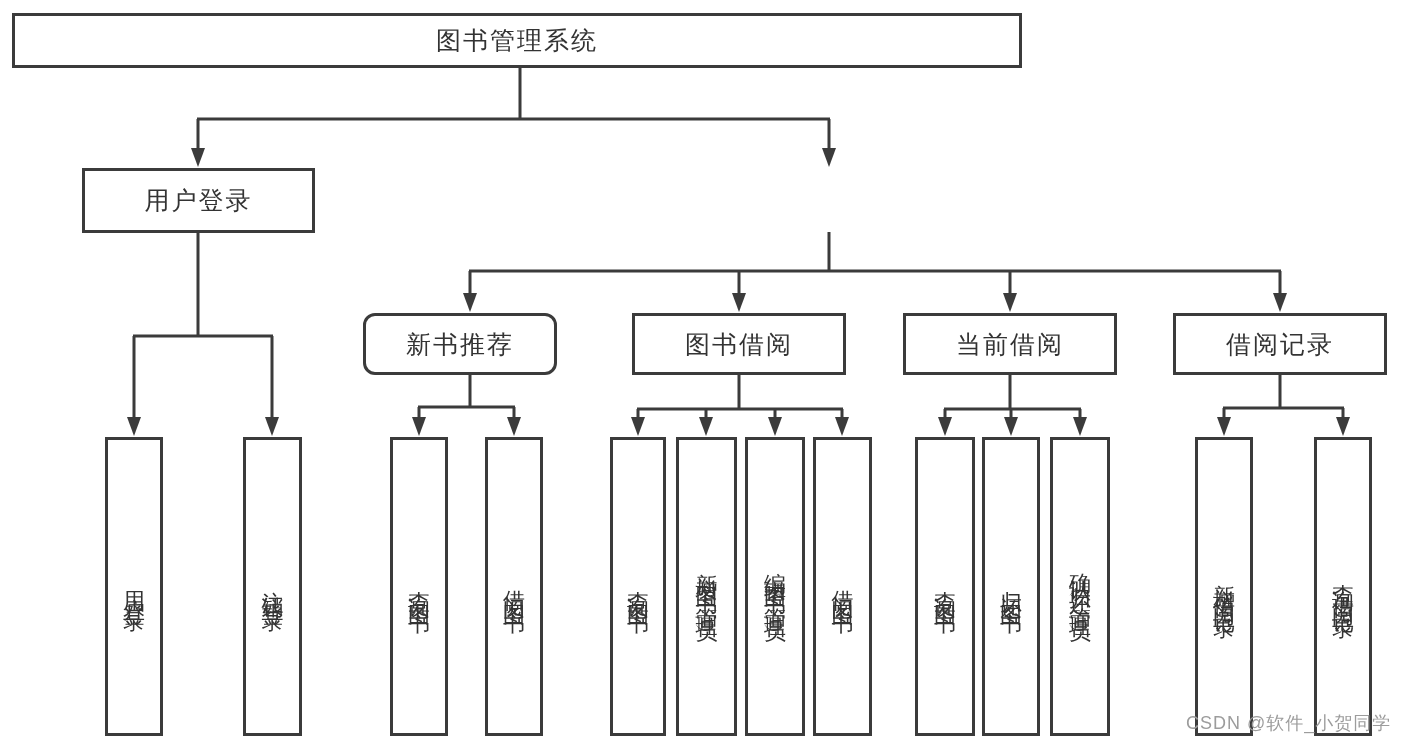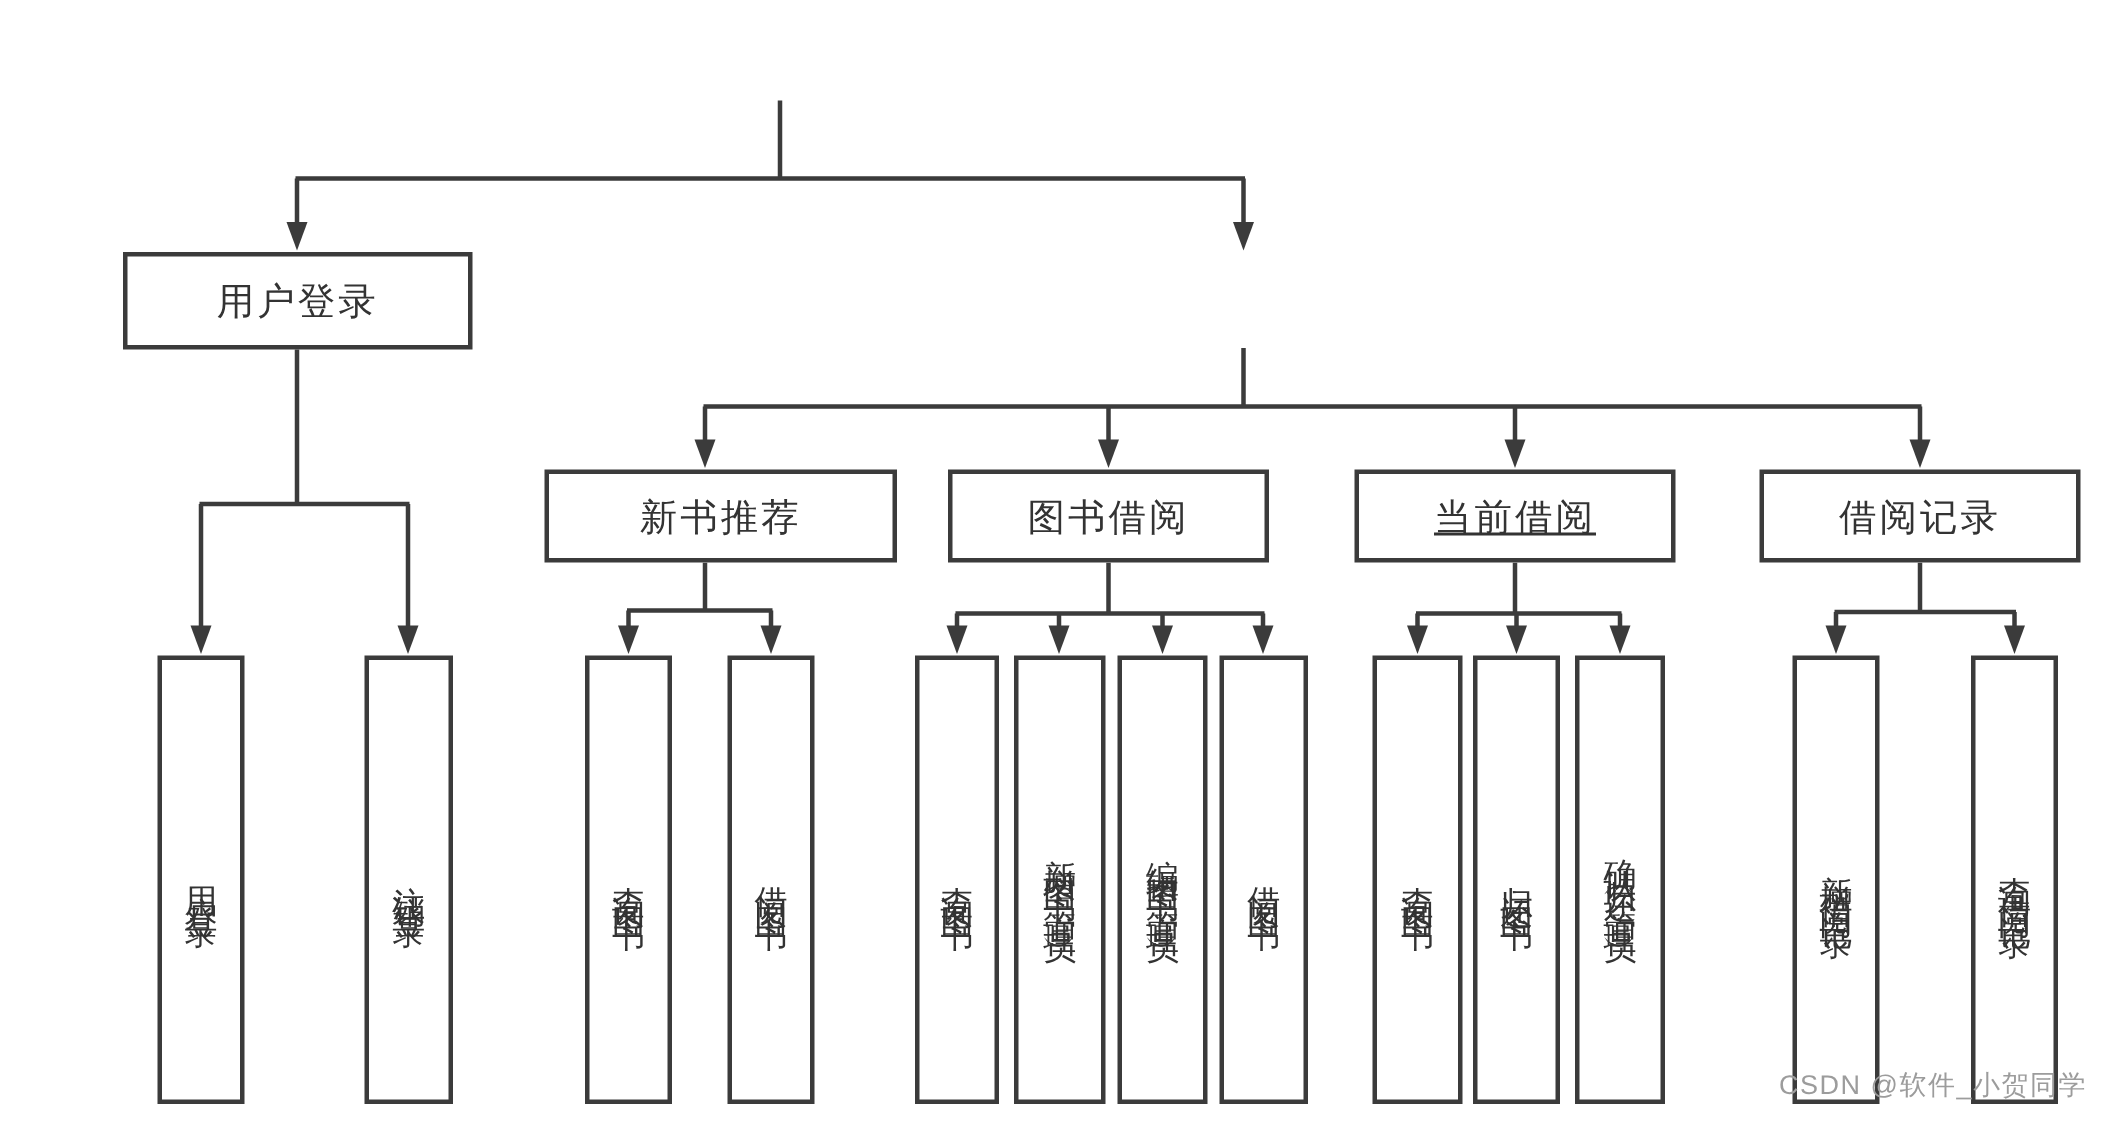--- a/index.html
+++ b/index.html
@@ -87,26 +87,27 @@
       <polygon points="768,417 782,417 775,436"></polygon>
       <polygon points="835,417 849,417 842,436"></polygon>
       <polygon points="938,417 952,417 945,436"></polygon>
       <polygon points="1004,417 1018,417 1011,436"></polygon>
       <polygon points="1073,417 1087,417 1080,436"></polygon>
       <polygon points="1217,417 1231,417 1224,436"></polygon>
       <polygon points="1336,417 1350,417 1343,436"></polygon>
     </g>
   </svg>
 
+  <div class="box" style="left:12px; top:13px; width:1010px; height:55px;">图书管理系统</div>
 
   <div class="box" style="left:82px; top:168px; width:233px; height:65px;">用户登录</div>
 
-  <div class="box" style="left:363px; top:313px; width:235px; height:62px;">新书推荐</div>
+  <div class="box" style="left:363px; top:313px; width:194px; height:62px;border-radius:12px;">新书推荐</div>
   <div class="box" style="left:632px; top:313px; width:214px; height:62px;">图书借阅</div>
-  <div class="box" style="left:903px; top:313px; width:214px; height:62px;text-decoration:underline;">当前借阅</div>
+  <div class="box" style="left:903px; top:313px; width:214px; height:62px;">当前借阅</div>
   <div class="box" style="left:1173px; top:313px; width:214px; height:62px;text-align:center;">借阅记录</div>
 
   <div class="vbox" style="left:105px; top:437px; width:58px; height:299px;">用户登录</div>
   <div class="vbox" style="left:243px; top:437px; width:59px; height:299px;">注销登录</div>
 
   <div class="vbox" style="left:390px; top:437px; width:58px; height:299px;">查询图书</div>
   <div class="vbox" style="left:485px; top:437px; width:58px; height:299px;">借阅图书</div>
 
   <div class="vbox" style="left:610px; top:437px; width:56px; height:299px;">查询图书</div>
   <div class="vbox" style="left:676px; top:437px; width:61px; height:299px;">新增图书（管理员）</div>

